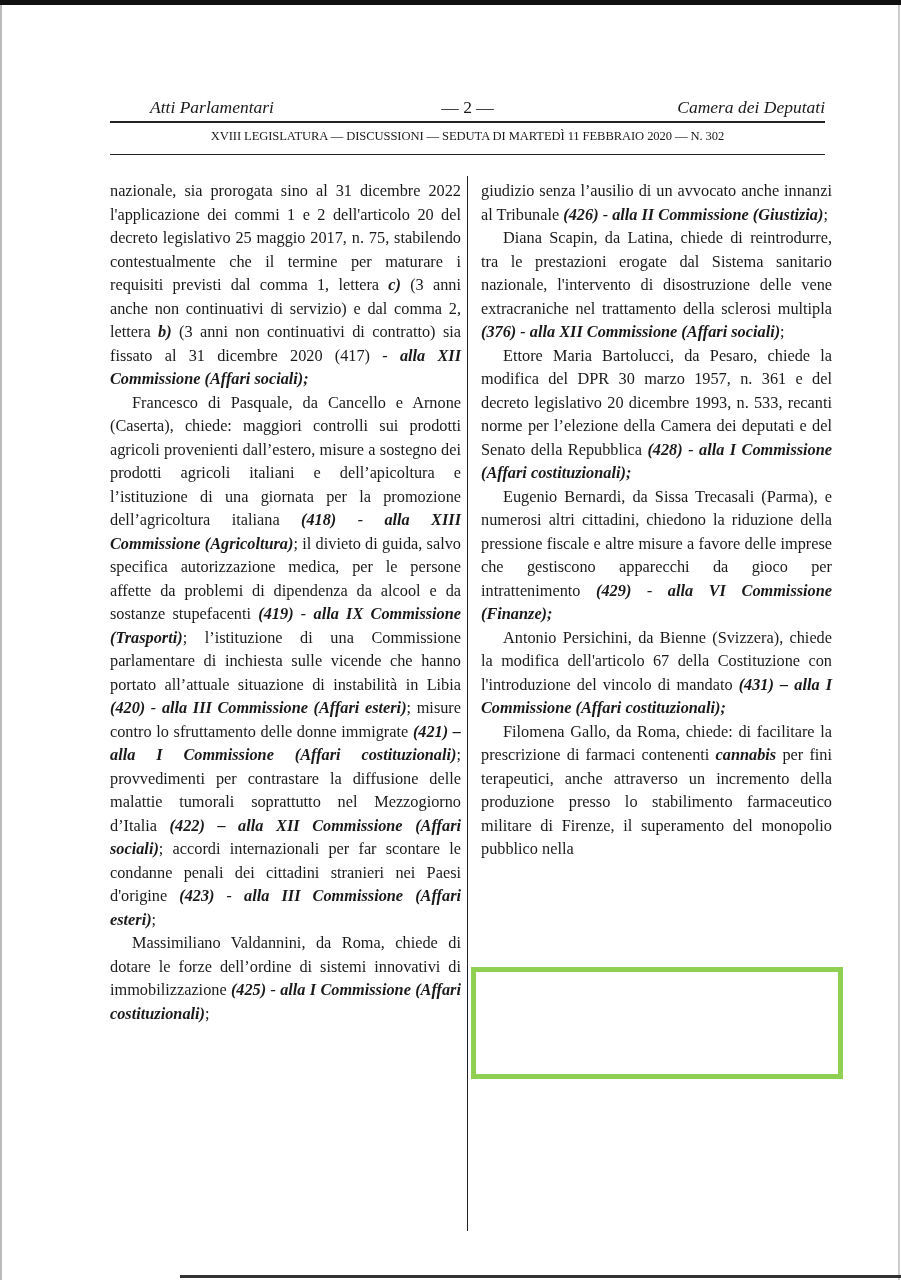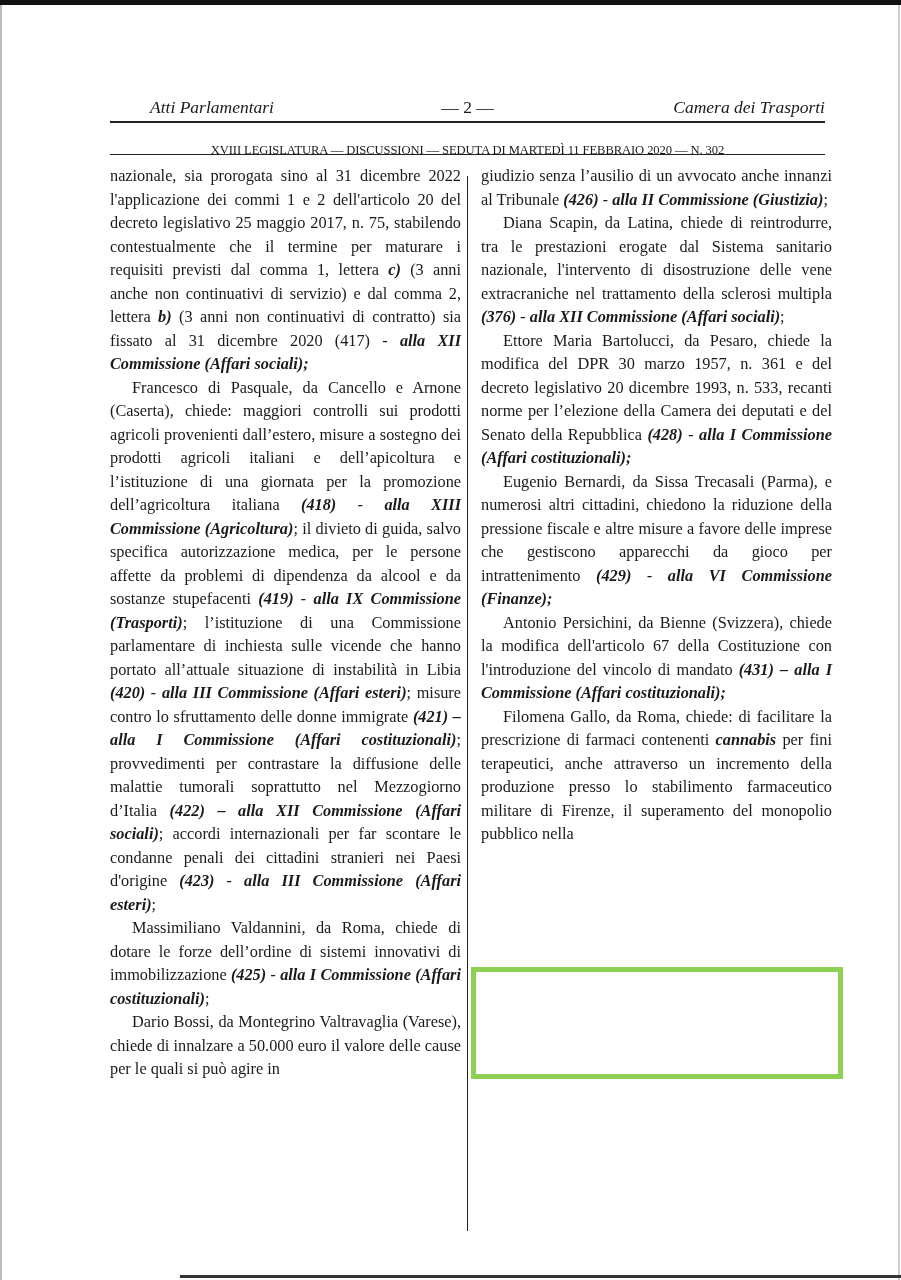--- a/index.html
+++ b/index.html
@@ -12,24 +12,24 @@
   .top-border { position: absolute; left: 0; top: 0; width: 901px; height: 5px; background: #111; }
   .bottom-border { position: absolute; left: 180px; top: 1275px; width: 721px; height: 3px; background: #333; }
   .left-edge { position: absolute; left: 0; top: 5px; width: 2px; height: 1275px; background: #bbb; }
   .right-edge { position: absolute; left: 898px; top: 5px; width: 2px; height: 1275px; background: #ccc; }
 
   .running-head { position: absolute; left: 110px; top: 97px; width: 715px; height: 24px; font-size: 17.5px; font-style: italic; }
   .running-head .left { position: absolute; left: 0; top: 0; margin-left: 40px; }
   .running-head .center { position: absolute; left: 0; width: 100%; text-align: center; font-style: normal; top: 0; }
   .running-head .right { position: absolute; right: 0; top: 0; }
   .rule1 { position: absolute; left: 110px; top: 121px; width: 715px; height: 2px; background: #222; }
-  .session-line { position: absolute; left: 110px; top: 143px; width: 715px; text-align: center; font-size: 12.6px; letter-spacing: -0.1px; }
+  .session-line { position: absolute; left: 110px; top: 129px; width: 715px; text-align: center; font-size: 12.6px; letter-spacing: -0.1px; }
   .rule2 { position: absolute; left: 110px; top: 154px; width: 715px; height: 1px; background: #222; }
 
-  .column { position: absolute; top: 164px; width: 351px; font-size: 16.3px; line-height: 23.5px; text-align: justify; }
+  .column { position: absolute; top: 179px; width: 351px; font-size: 16.3px; line-height: 23.5px; text-align: justify; }
   .col-left { left: 110px; }
   .col-right { left: 481px; }
   .col-divider { position: absolute; left: 467px; top: 176px; width: 1px; height: 1055px; background: #222; }
   .column p { margin: 0; text-indent: 22px; }
   .column p.cont { text-indent: 0; }
   .column i { font-style: italic; font-weight: bold; }
 
   .highlight-box {
     position: absolute; left: 471px; top: 967px; width: 372px; height: 112px;
     border: 5px solid #8fcf52; box-sizing: border-box; pointer-events: none;
@@ -38,31 +38,30 @@
 </head>
 <body>
 
 <div class="top-border"></div>
 <div class="left-edge"></div>
 <div class="right-edge"></div>
 
 <div class="running-head">
   <span class="left">Atti Parlamentari</span>
   <span class="center">— 2 —</span>
-  <span class="right">Camera dei Trasporti</span>
+  <span class="right">Camera dei Deputati</span>
 </div>
 <div class="rule1"></div>
 <div class="session-line">XVIII LEGISLATURA — DISCUSSIONI — SEDUTA DI MARTEDÌ 11 FEBBRAIO 2020 — N. 302</div>
 <div class="rule2"></div>
 
 <div class="column col-left" id="col-left">
     <p class="cont">nazionale, sia prorogata sino al 31 dicembre 2022 l'applicazione dei commi 1 e 2 dell'articolo 20 del decreto legislativo 25 maggio 2017, n. 75, stabilendo contestualmente che il termine per maturare i requisiti previsti dal comma 1, lettera <i>c)</i> (3 anni anche non continuativi di servizio) e dal comma 2, lettera <i>b)</i> (3 anni non continuativi di contratto) sia fissato al 31 dicembre 2020 (417) - <i>alla XII Commissione (Affari sociali);</i></p>
     <p>Francesco di Pasquale, da Cancello e Arnone (Caserta), chiede: maggiori controlli sui prodotti agricoli provenienti dall’estero, misure a sostegno dei prodotti agricoli italiani e dell’apicoltura e l’istituzione di una giornata per la promozione dell’agricoltura italiana <i>(418) - alla XIII Commissione (Agricoltura)</i>; il divieto di guida, salvo specifica autorizzazione medica, per le persone affette da problemi di dipendenza da alcool e da sostanze stupefacenti <i>(419) - alla IX Commissione (Trasporti)</i>; l’istituzione di una Commissione parlamentare di inchiesta sulle vicende che hanno portato all’attuale situazione di instabilità in Libia <i>(420) - alla III Commissione (Affari esteri)</i>; misure contro lo sfruttamento delle donne immigrate <i>(421) – alla I Commissione (Affari costituzionali)</i>; provvedimenti per contrastare la diffusione delle malattie tumorali soprattutto nel Mezzogiorno d’Italia <i>(422) – alla XII Commissione (Affari sociali)</i>; accordi internazionali per far scontare le condanne penali dei cittadini stranieri nei Paesi d'origine <i>(423) - alla III Commissione (Affari esteri)</i>;</p>
     <p>Massimiliano Valdannini, da Roma, chiede di dotare le forze dell’ordine di sistemi innovativi di immobilizzazione <i>(425) - alla I Commissione (Affari costituzionali)</i>;</p>
-    <p>Dario Bossi, da Montegrino Valtravaglia (Varese), chiede di innalzare a 50.000 euro il valore delle cause per le quali si può agire in</p>
   </div>
 <div class="col-divider"></div>
 <div class="column col-right" id="col-right">
     <p class="cont">giudizio senza l’ausilio di un avvocato anche innanzi al Tribunale <i>(426) - alla II Commissione (Giustizia)</i>;</p>
     <p>Diana Scapin, da Latina, chiede di reintrodurre, tra le prestazioni erogate dal Sistema sanitario nazionale, l'intervento di disostruzione delle vene extracraniche nel trattamento della sclerosi multipla <i>(376) - alla XII Commissione (Affari sociali)</i>;</p>
     <p>Ettore Maria Bartolucci, da Pesaro, chiede la modifica del DPR 30 marzo 1957, n. 361 e del decreto legislativo 20 dicembre 1993, n. 533, recanti norme per l’elezione della Camera dei deputati e del Senato della Repubblica <i>(428) - alla I Commissione (Affari costituzionali);</i></p>
     <p>Eugenio Bernardi, da Sissa Trecasali (Parma), e numerosi altri cittadini, chiedono la riduzione della pressione fiscale e altre misure a favore delle imprese che gestiscono apparecchi da gioco per intrattenimento <i>(429) - alla VI Commissione (Finanze);</i></p>
     <p>Antonio Persichini, da Bienne (Svizzera), chiede la modifica dell'articolo 67 della Costituzione con l'introduzione del vincolo di mandato <i>(431) – alla I Commissione (Affari costituzionali);</i></p>
     <p>Filomena Gallo, da Roma, chiede: di facilitare la prescrizione di farmaci contenenti <i>cannabis</i> per fini terapeutici, anche attraverso un incremento della produzione presso lo stabilimento farmaceutico militare di Firenze, il superamento del monopolio pubblico nella</p>
   </div>

